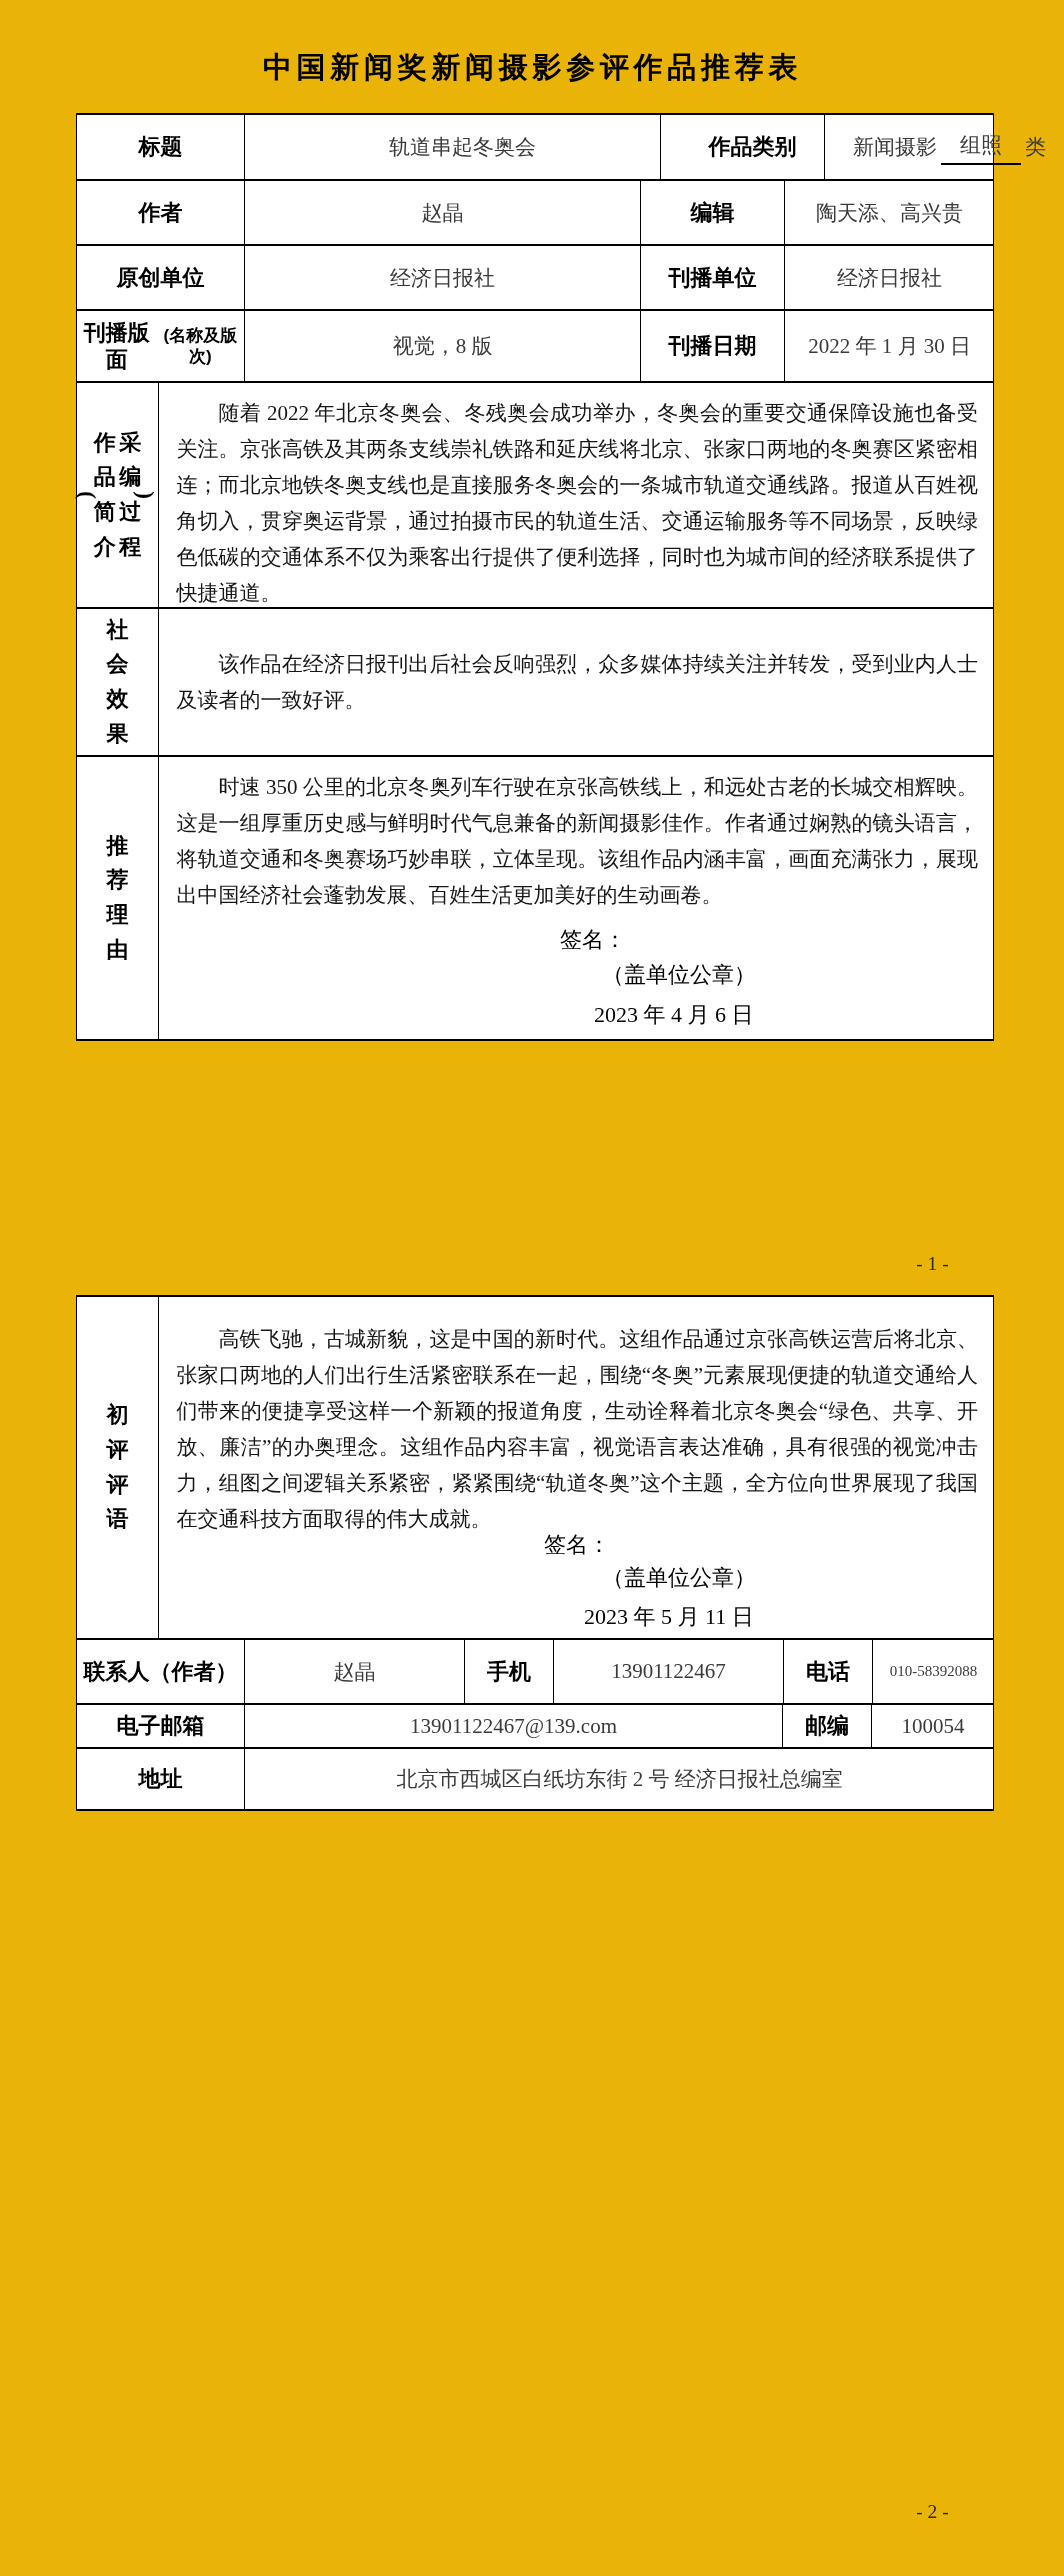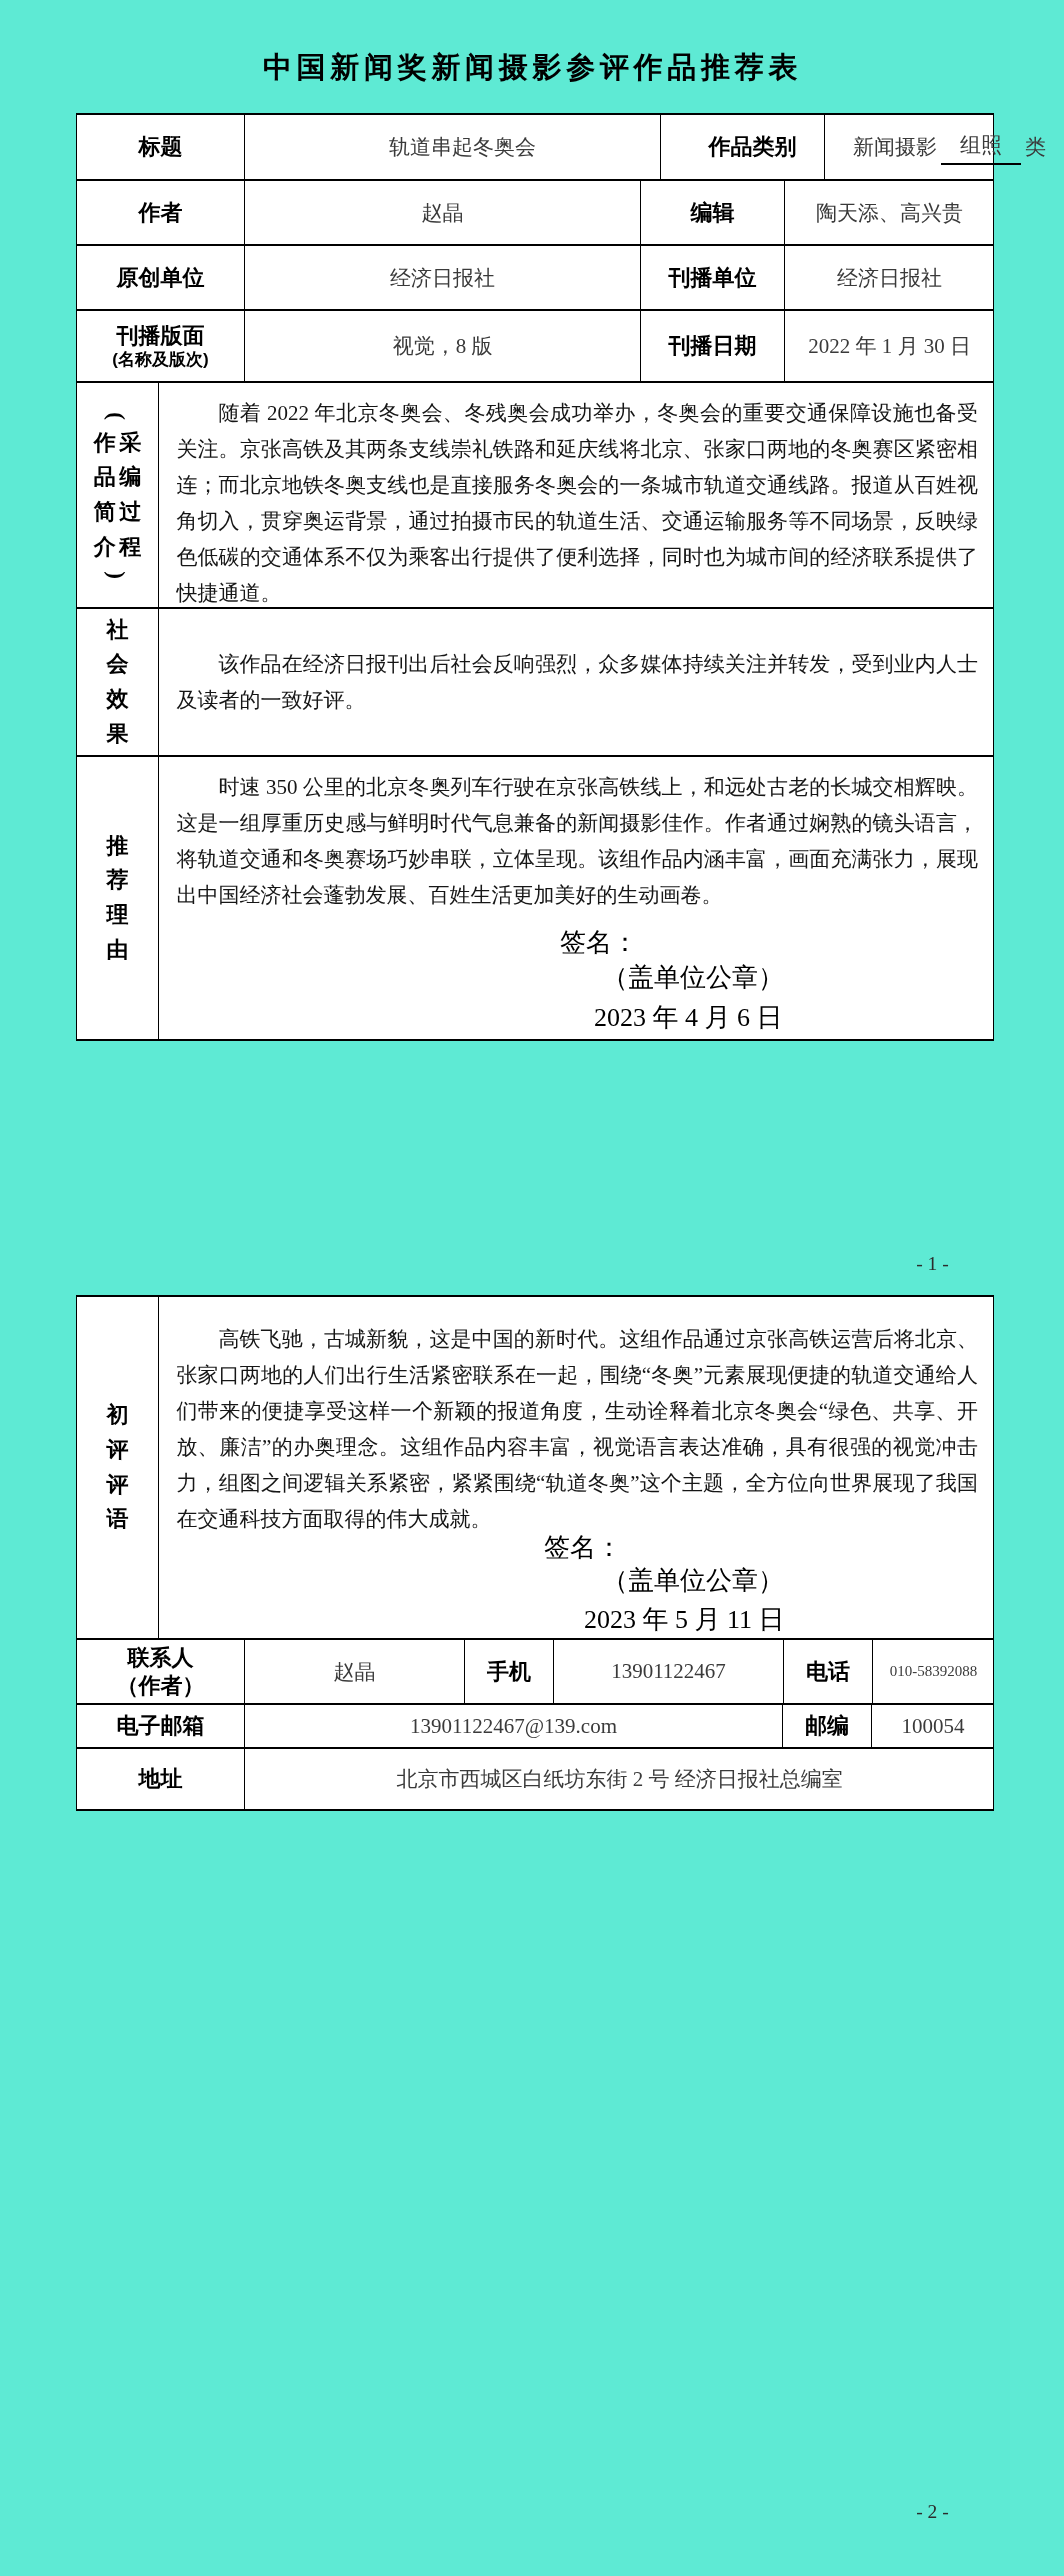--- a/index.html
+++ b/index.html
@@ -1,17 +1,17 @@
 <!DOCTYPE html>
 <html style="font-size:10.7px"><head>
 <meta charset="utf-8">
 <style>
   html,body{margin:0;padding:0;background:#ffffff;}
   .page{
-    position:relative;width:1065px;height:2576px;background:#5eead4;
+    position:relative;width:1065px;height:2576px;background:#eab308;
     outline:0.7px solid #d9d9d9;overflow:hidden;
     font-family:"Liberation Serif","DejaVu Serif",serif;
   }
   .doc-title{
     position:absolute;left:0;top:48px;width:1065px;text-align:center;
     font-size:29px;font-weight:bold;letter-spacing:4.7px;color:#000;
     font-family:"Liberation Serif","DejaVu Serif",serif;
   }
   .tbl{position:absolute;left:76px;width:916px;border:1.3px solid #000;
        border-top-width:2px;border-bottom-width:2px;background:#fff;}
@@ -26,27 +26,27 @@
        color:#3a3a3a;text-align:center;}
   .val-sm{font-size:15px;}
   .u-line{border-bottom:2.7px solid #000;padding:1.3px 19px 4px 19px;margin:0 4px;display:inline-block;}
   .para-cell{align-items:flex-start;justify-content:flex-start;position:relative;}
   .para{margin:0;padding:12px 16px 0 17.4px;font-size:21px;line-height:36px;
         color:#161616;text-align:justify;text-indent:2em;
         font-family:"Liberation Serif","DejaVu Serif",serif;}
   .para-mid{padding-top:0;}
   .vstack{width:1.15em;word-break:break-all;line-height:1.58;text-align:center;
           display:inline-block;}
-  .vlabel-cell{flex-direction:column;}
+  .vlabel-cell{flex-direction:row;}
   .paren{display:block;transform:rotate(90deg);font-size:23px;font-weight:bold;
          line-height:1;height:20px;color:#000;
          font-family:"Liberation Serif","DejaVu Serif",serif;}
   .twocol{display:flex;gap:0;}
   .sub-lab{font-size:17px;}
-  .sig{position:absolute;font-size:26px;color:#000;white-space:nowrap;
+  .sig{position:absolute;font-size:22px;color:#000;white-space:nowrap;
        font-family:"Liberation Serif","DejaVu Serif",serif;}
   .pgnum{position:absolute;left:879px;width:107px;text-align:center;
          font-size:19.5px;color:#2c2c2c;
          font-family:"Liberation Serif","DejaVu Serif",serif;}
 </style>
 </head>
 <body>
 
 <div class="page">
 

